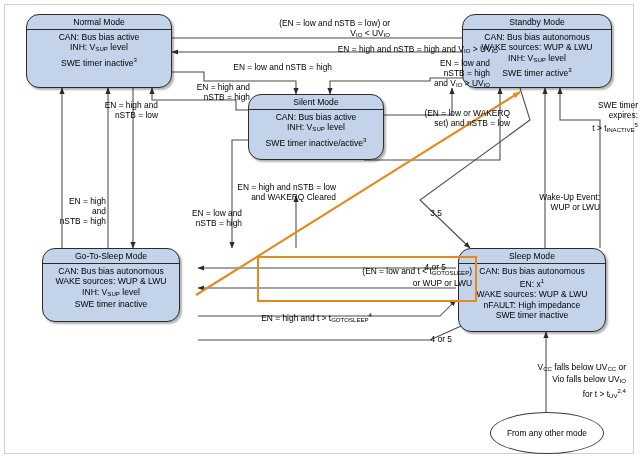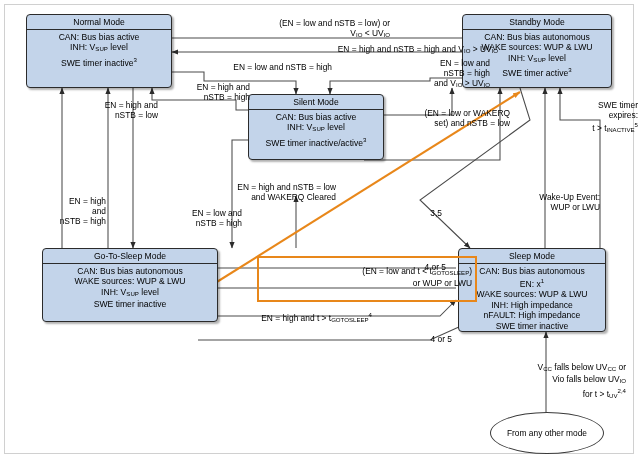--- a/index.html
+++ b/index.html
@@ -3,21 +3,21 @@
 <meta charset="utf-8">
 <style>
   html,body{margin:0;padding:0;background:#ffffff;}
   body{width:640px;height:460px;overflow:hidden;
        font-family:"Liberation Sans", sans-serif;color:#000;}
   #canvas{position:relative;width:640px;height:460px;}
   #frame{position:absolute;left:4px;top:4px;width:630px;height:450px;
          border:1px solid #d0d0d0;box-sizing:border-box;}
   svg.wires{position:absolute;left:0;top:0;width:640px;height:460px;}
   .node{position:absolute;box-sizing:border-box;background:#c3d4ea;
-        border:1.4px solid #2b2b2b;border-radius:4px;
+        border:1.4px solid #2b2b2b;border-radius:13px;
         box-shadow:2px 2px 2px rgba(0,0,0,.30);
         text-align:center;}
   .node .title{font-size:8.6px;padding:2px 2px 1.5px 2px;
         border-bottom:1px solid #2b2b2b;line-height:10px;}
   .node .body{font-size:8.6px;line-height:10.5px;padding:2px 3px 2px 3px;}
   .lbl{position:absolute;font-size:8.4px;line-height:10px;text-align:right;
        color:#000;background:transparent;white-space:nowrap;}
   sub{font-size:6.1px;vertical-align:-1px;}
   sup{font-size:6.1px;vertical-align:3.5px;}
   .ellipse{position:absolute;border:1.2px solid #3a3a3a;border-radius:50%;
@@ -108,37 +108,36 @@
 
   <div class="node" style="left:248px;top:94px;width:136px;height:66px;">
     <div class="title">Silent Mode</div>
     <div class="body">
         <div>CAN: Bus bias active</div>
         <div>INH: V<sub>SUP</sub> level</div>
         <div>SWE timer inactive/active<sup>3</sup></div>
       </div>
   </div>
 
-  <div class="node" style="left:42px;top:248px;width:176px;height:74px;">
+  <div class="node" style="left:42px;top:248px;width:138px;height:74px;">
     <div class="title">Go-To-Sleep Mode</div>
     <div class="body">
         <div>CAN: Bus bias autonomous</div>
         <div>WAKE sources: WUP &amp; LWU</div>
         <div>INH: V<sub>SUP</sub> level</div>
         <div>SWE timer inactive</div>
       </div>
   </div>
 
   <div class="node" style="left:458px;top:248px;width:148px;height:84px;">
     <div class="title">Sleep Mode</div>
     <div class="body">
         <div>CAN: Bus bias autonomous</div>
         <div>EN: x<sup>1</sup></div>
         <div>WAKE sources: WUP &amp; LWU</div>
-        <div>INH: High impedance</div>
         <div>nFAULT: High impedance</div>
         <div>SWE timer inactive</div>
       </div>
   </div>
 
   <div class="ellipse" style="left:490px;top:412px;width:112px;height:40px;">
     <span>From any other mode</span>
   </div>
 
   <div class="orangebox" style="left:257px;top:256px;width:220px;height:46px;"></div>

